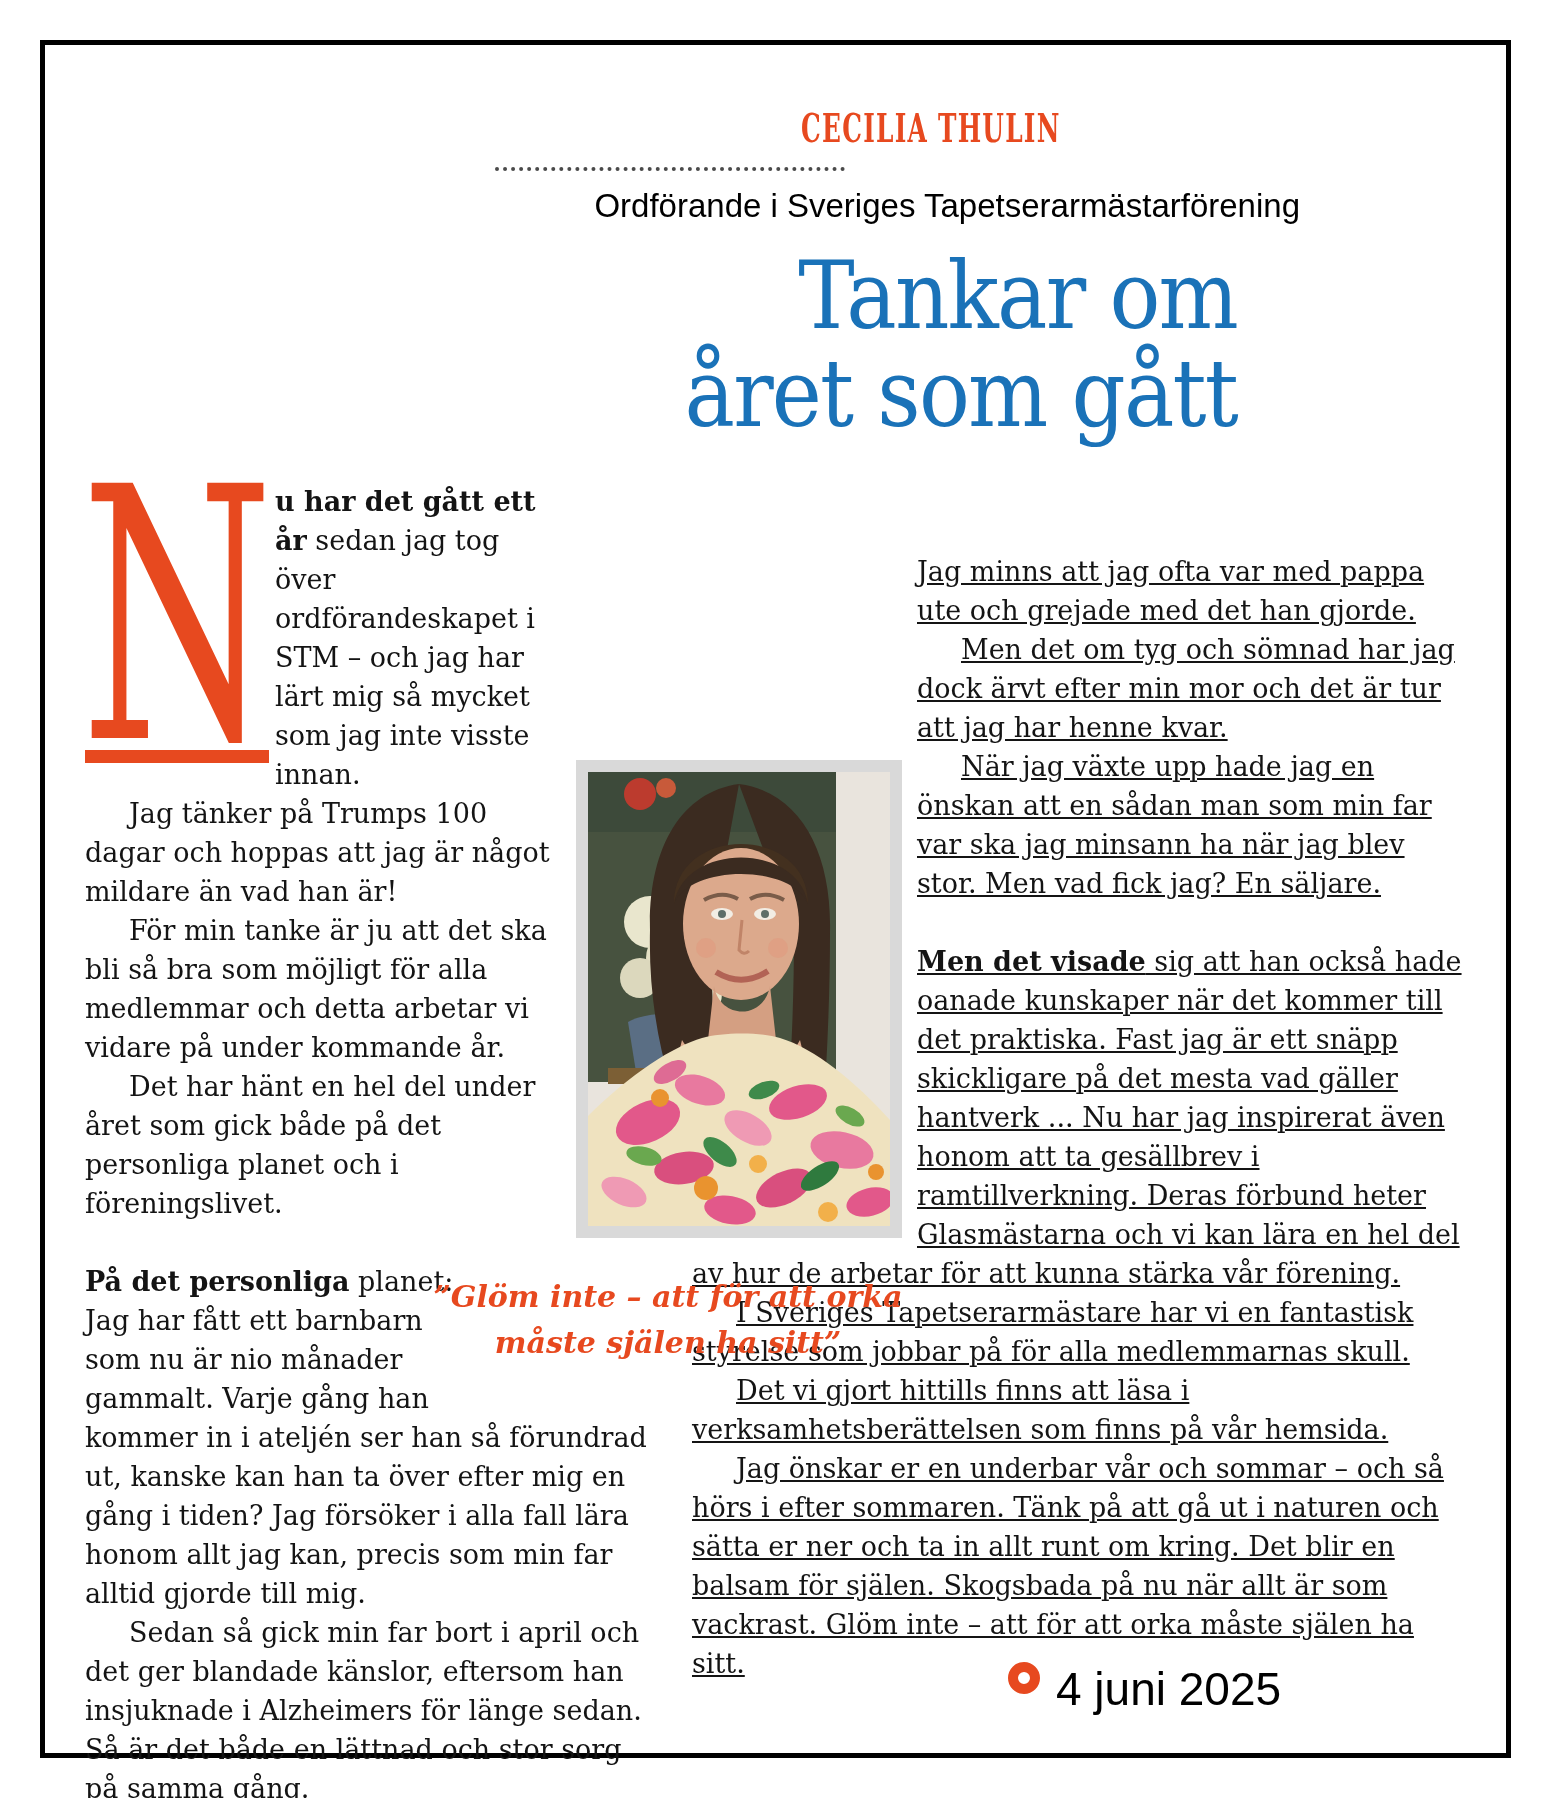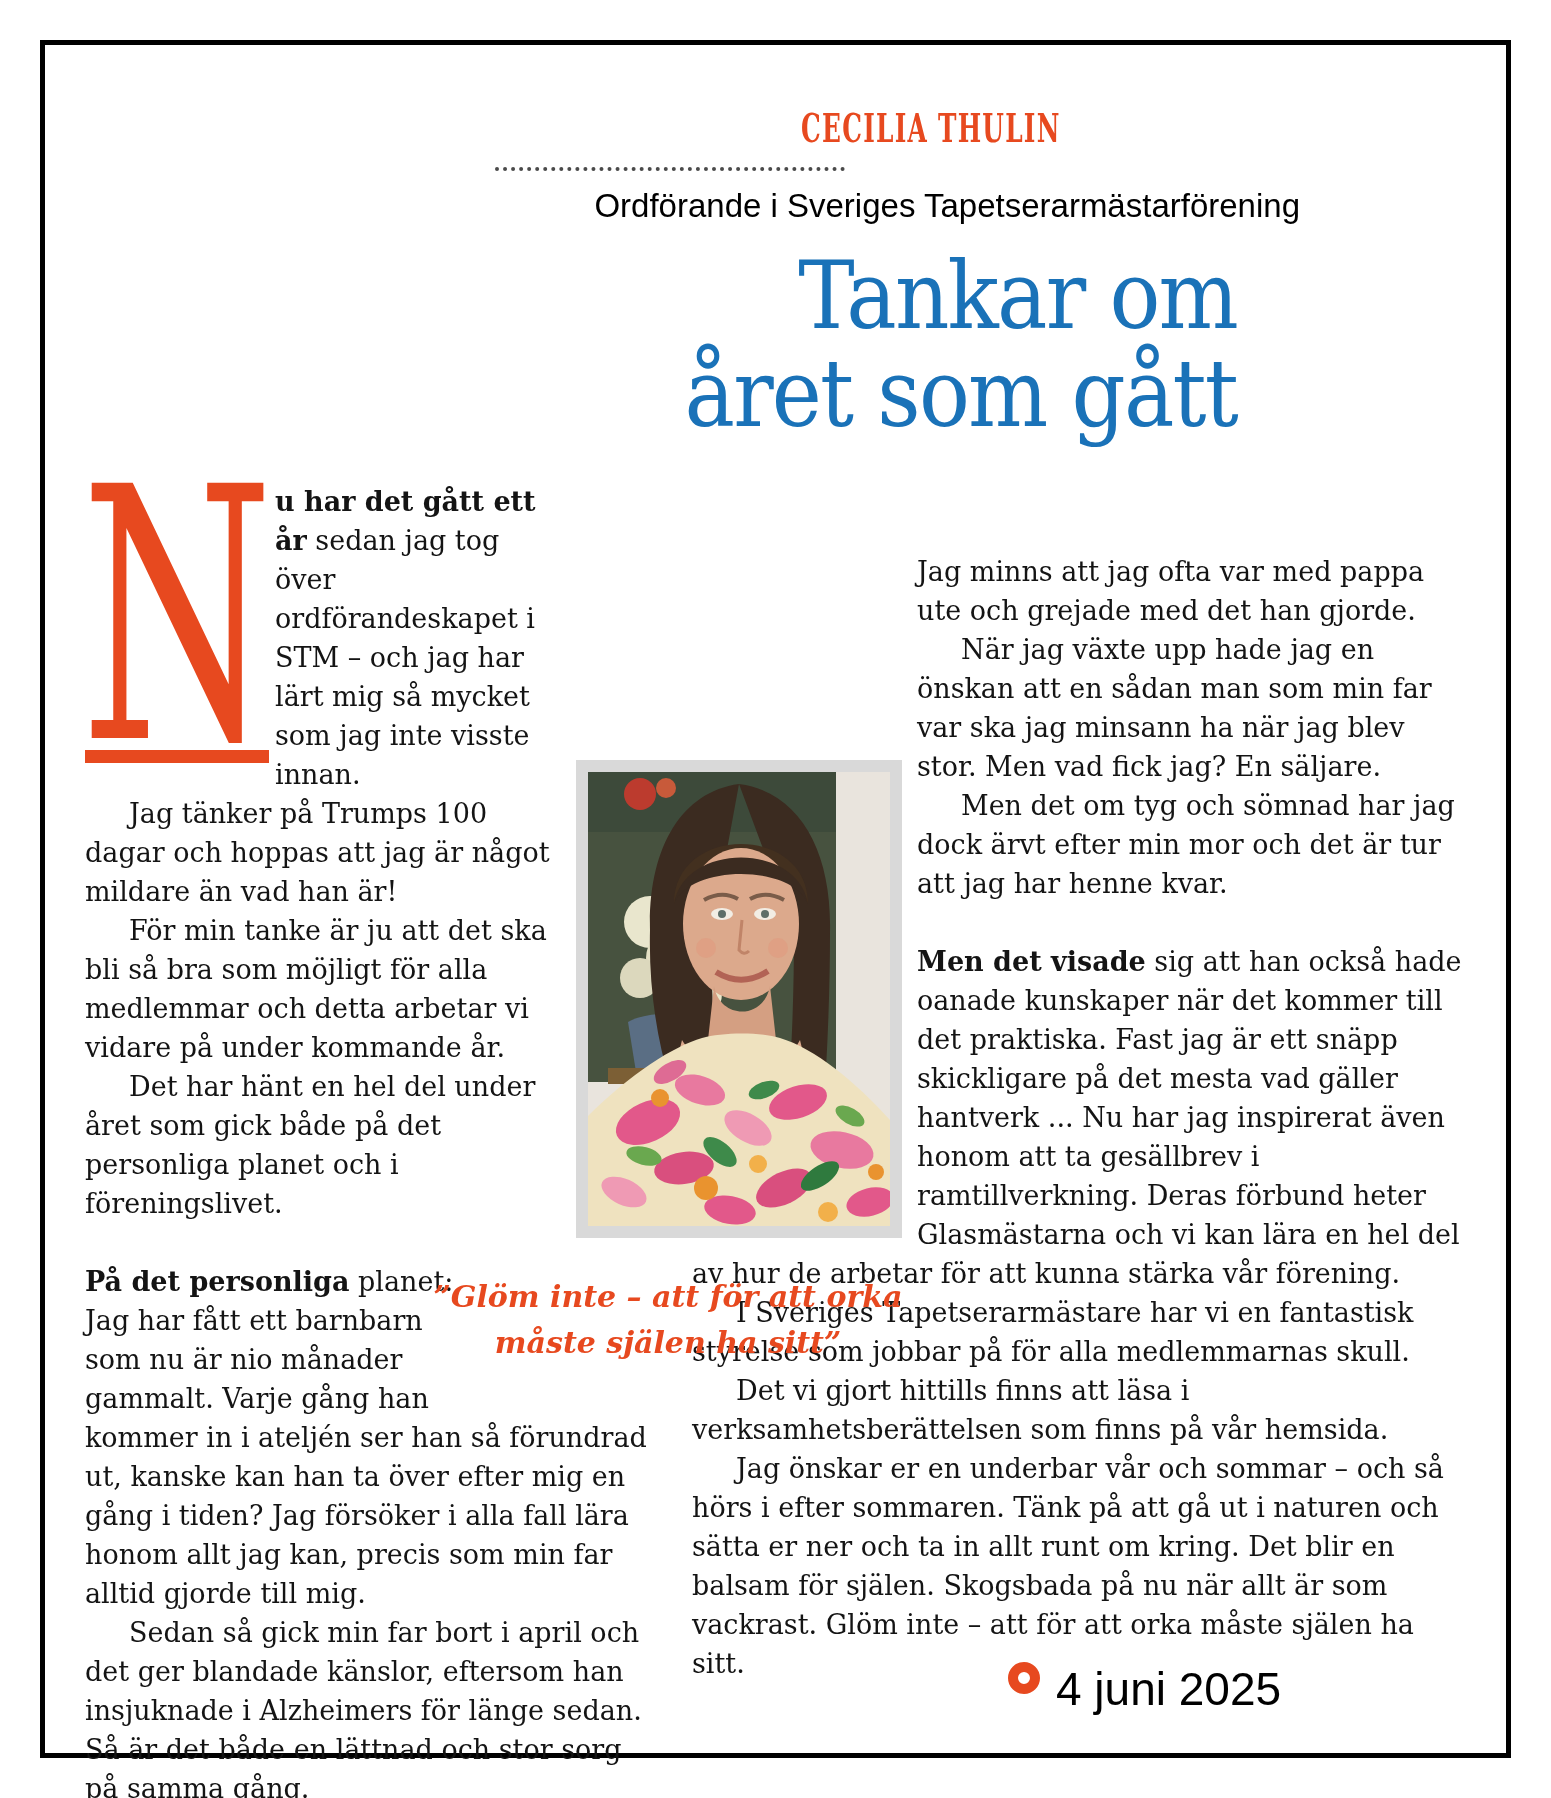--- a/index.html
+++ b/index.html
@@ -32,21 +32,21 @@
   }
   .title{margin-top:22px;color:var(--title-blue);font-size:94px;line-height:1.04;}
   .title-line{transform:scaleX(0.9);letter-spacing:-2px;}
   
   .col{position:absolute;font-size:27px;line-height:39px;}
   .col p{text-align:left;}
   .col p.indent{text-indent:44px;}
   .col p.spaced{margin-top:39px;}
   .lead{font-weight:bold;}
   .col-left{left:85px;top:482px;width:575px;}
-  .col-right{left:692px;top:552px;width:778px;}
+  .col-right{left:692px;top:552px;width:778px;text-decoration:underline;}
   
   .dropcap-float{float:left;width:190px;margin-right:0;}
   .dropcap-svg{display:block;color:var(--accent);}
   .dropcap-rule{width:184px;height:13px;background:var(--accent);margin-top:6px;}
   .spacer-photo-left{float:right;width:100px;height:478px;margin-top:278px;}
   .spacer-quote{float:right;clear:right;width:200px;height:140px;margin-top:32px;}
   .spacer-photo-right{float:left;width:225px;height:476px;margin-top:210px;}
   
   .photo-frame{
     position:absolute;left:576px;top:760px;width:326px;height:478px;
@@ -101,22 +101,22 @@
   <p class="indent"><span>För min tanke är ju att det ska bli så bra som möjligt för alla medlemmar och detta arbetar vi vidare på under kommande år.</span></p>
   <p class="indent"><span>Det har hänt en hel del under året som gick både på det personliga planet och i föreningslivet.</span></p>
   <p class="spaced"><span class="lead">På det personliga</span><span> planet: Jag har fått ett barnbarn som nu är nio månader gammalt. Varje gång han kommer in i ateljén ser han så förundrad ut, kanske kan han ta över efter mig en gång i tiden? Jag försöker i alla fall lära honom allt jag kan, precis som min far alltid gjorde till mig.</span></p>
   <p class="indent"><span>Sedan så gick min far bort i april och det ger blandade känslor, eftersom han insjuknade i Alzheimers för länge sedan. Så är det både en lättnad och stor sorg på samma gång.</span></p>
 
 </div>
 
 <div class="col col-right">
   <div class="spacer-photo-right"></div>
   <p><span>Jag minns att jag ofta var med pappa ute och grejade med det han gjorde.</span></p>
+  <p class="indent"><span>Men det om tyg och sömnad har jag dock ärvt efter min mor och det är tur  att jag har henne kvar.</span></p>
   <p class="indent"><span>När jag växte upp hade jag en önskan att en sådan man som min far var ska jag minsann ha när jag blev stor. Men vad fick jag? En säljare.</span></p>
-  <p class="indent"><span>Men det om tyg och sömnad har jag dock ärvt efter min mor och det är tur  att jag har henne kvar.</span></p>
   <p class="spaced"><span class="lead">Men det visade</span><span> sig att han också hade oanade kunskaper när det kommer till det praktiska. Fast jag är ett snäpp skickligare på det mesta vad gäller hantverk ... Nu har jag inspirerat även honom att ta gesällbrev i ramtillverkning.  Deras förbund heter Glasmästarna och vi kan lära en hel del av hur de arbetar för att kunna stärka vår förening.</span></p>
   <p class="indent"><span>I Sveriges Tapetserarmästare  har vi en fantastisk styrelse som jobbar på för alla medlemmarnas skull.</span></p>
   <p class="indent"><span>Det vi gjort hittills finns att läsa i verksamhetsberättelsen som finns på vår hemsida.</span></p>
   <p class="indent"><span>Jag önskar er en underbar vår och sommar – och så hörs i efter sommaren. Tänk på att gå ut i naturen och sätta er ner och ta in allt runt om kring. Det blir en balsam för själen. Skogsbada på nu när allt är som vackrast. Glöm inte – att för att orka måste själen ha sitt.</span></p>
 </div>
 
 <div class="photo-frame">
   <svg width="302" height="454" viewBox="0 0 302 454">
 
     <rect width="302" height="454" fill="#e9e4dd"></rect>

